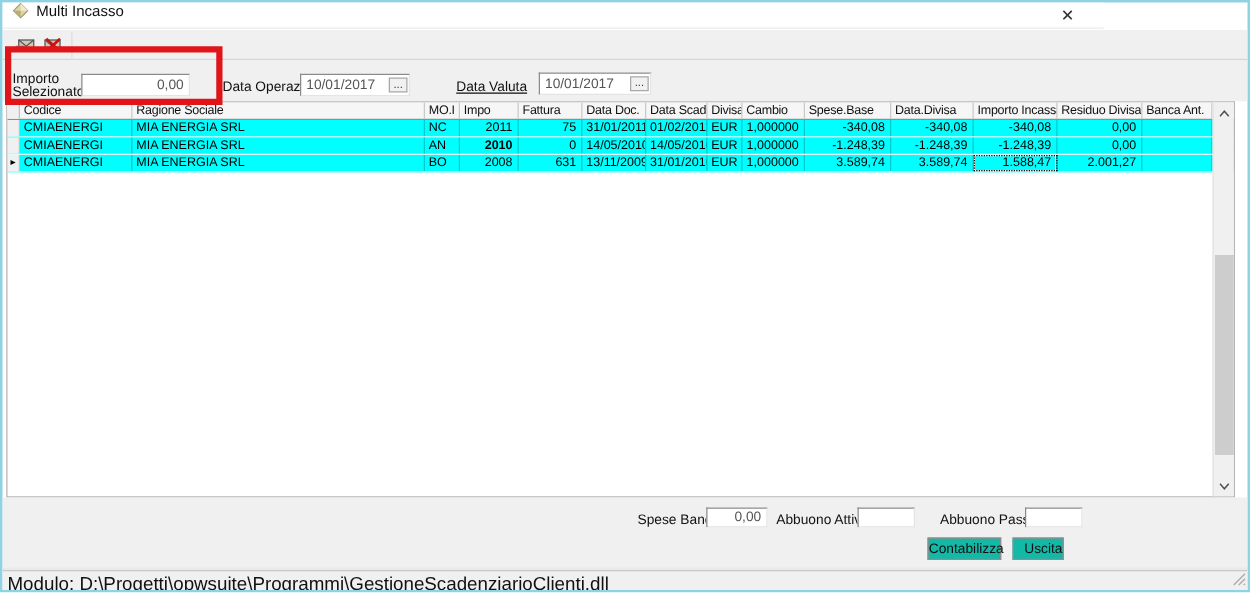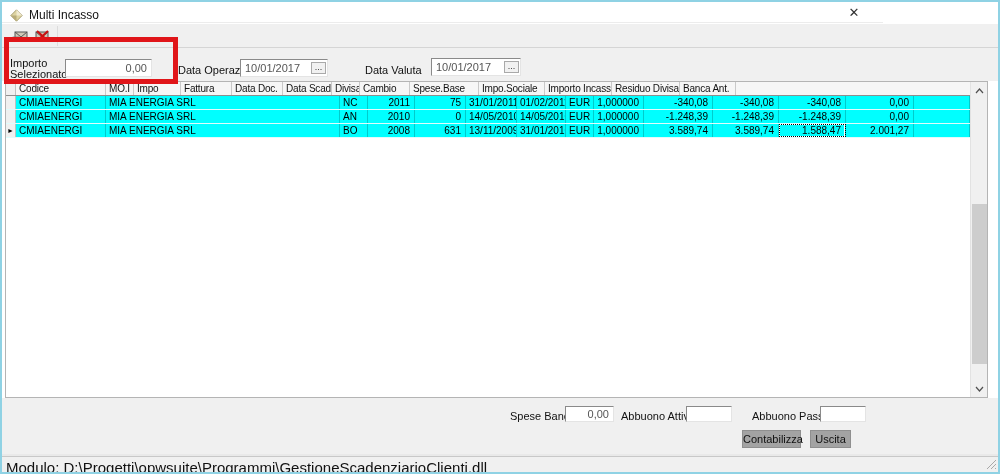--- a/index.html
+++ b/index.html
@@ -4,21 +4,21 @@
 <style>
   * { margin:0; padding:0; box-sizing:border-box; }
   html,body { width:1000px; height:474px; font-family:"Liberation Sans","DejaVu Sans",sans-serif; }
   #window {
     position:relative; width:1000px; height:474px;
     background:#ffffff; border:2px solid var(--frame,#8fd2e4);
     overflow:hidden; font-size:11px; color:#000;
   }
   
   .titlebar { position:absolute; left:0; top:0; width:881px; height:21px; background:#fff;
-    display:flex; align-items:flex-end; border-bottom:1px solid #ececec; }
+    display:flex; align-items:flex-start; border-bottom:1px solid #ececec; }
   .title-icon { margin:0 6px 0 8px; display:inline-flex; }
   .title-text { font-size:12px; color:#111; }
   .close-btn { position:absolute; right:14px; top:0; width:30px; height:21px;
     display:flex; align-items:center; justify-content:center; font-size:13px; color:#333; cursor:default; }
   
   .toolbar { position:absolute; left:0; top:22px; width:996px; height:24px;
     background:#f0f0f0; border-bottom:1px solid #d5d5d5; }
   .tool-btn { position:absolute; top:3px; width:20px; height:18px; display:flex;
     align-items:center; justify-content:center; }
   .toolbar .sep { position:absolute; left:55px; top:2px; width:1px; height:20px; background:#dcdcdc; }
@@ -50,22 +50,22 @@
   .cell.focused { outline:1px dotted #000; outline-offset:-1px; box-shadow:inset 0 0 0 1px #ffffff; }
   
   .vscroll { position:absolute; right:0; top:0; width:17px; height:315px; background:#f0f0f0;
     border-left:1px solid #e2e2e2; }
   .sb-btn { position:absolute; left:0; width:17px; height:17px; display:flex;
     align-items:center; justify-content:center; }
   .sb-btn.up { top:0; } .sb-btn.down { bottom:0; }
   .sb-thumb { position:absolute; left:1px; top:122px; width:15px; height:160px; background:#cdcdcd; }
   
   .footer { position:absolute; left:0; top:396px; width:996px; height:57px; background:#f0f0f0; }
-  .button { position:absolute; height:18px; background:#a3a3a3; border:1px solid #8f8f8f;
-    font-size:11px; font-family:"Liberation Sans",sans-serif; color:#111; text-align:center;
+  .button { position:absolute; height:18px; background:#14b8a6; border:1px solid #8f8f8f;
+    font-size:11px; font-family:"Liberation Sans",sans-serif; color:#111; text-align:right;
     padding-top:2px; }
   
   .statusbar { position:absolute; left:0; top:454px; width:996px; height:17px; background:#f0f0f0;
     border-top:1px solid #c8c8c8; box-shadow:0 -2px 0 #e9e9e9; }
   .status-text { position:absolute; left:4px; top:2px; font-size:15px; color:#111; }
   .resize-grip { position:absolute; right:1px; bottom:1px; }
 </style>
 </head>
 <body>
 
@@ -104,40 +104,41 @@
 
   <div class="form-panel">
     <span class="lbl" style="left:8px; top:10px; line-height:11px;">
       <span>Importo</span><br>
       <span>Selezionato</span>
     </span>
     <input class="field num" style="left: 63px; top: 11px; width: 87px;" readonly="" value="0,00">
     <span class="lbl" style="left:176px; top:16px;">Data Operazione</span>
     <input class="field" style="left: 238px; top: 11px; width: 88px;" readonly="" value="10/01/2017">
     <span class="picker-btn" style="left:309px; top:14px;">...</span>
-    <span class="lbl" style="left:363px; top:16px;">Data Valuta</span>
+    <span class="lbl" style="left:363px; top:16px;text-decoration:underline;">Data Valuta</span>
     <input class="field" style="left: 429px; top: 10px; width: 90px;" readonly="" value="10/01/2017">
     <span class="picker-btn" style="left:502px; top:13px;">...</span>
   </div>
 
   <div class="annotation"></div>
 
   <div class="grid">
     <div class="grid-header">
         <div class="hcell selcell"></div>
         <div class="hcell" style="width: 90px;">Codice</div>
+        <div class="hcell" style="width: 234px;">Ragione Sociale</div>
         <div class="hcell" style="width: 28px;">MO.I</div>
         <div class="hcell" style="width: 47px;">Impo</div>
         <div class="hcell" style="width: 51px;">Fattura</div>
         <div class="hcell" style="width: 51px;">Data Doc.</div>
         <div class="hcell" style="width: 49px;">Data Scad.</div>
         <div class="hcell" style="width: 28px;">Divisa</div>
         <div class="hcell" style="width: 50px;">Cambio</div>
         <div class="hcell" style="width: 69px;">Spese.Base</div>
-        <div class="hcell" style="width: 66px;">Impo.Sociale</div>
+        <div class="hcell" style="width: 66px;">Data.Divisa</div>
         <div class="hcell" style="width: 67px;">Importo Incassato</div>
         <div class="hcell" style="width: 68px;">Residuo Divisa</div>
         <div class="hcell" style="width: 56px;">Banca Ant.</div>
       </div>
     <div>
         <div class="grid-row">
           <div class="cell rowsel"></div>
           <div class="cell" style="width: 90px;">CMIAENERGI</div>
           <div class="cell" style="width: 234px;">MIA ENERGIA SRL</div>
           <div class="cell" style="width: 28px;">NC</div>
@@ -151,21 +152,21 @@
           <div class="cell right" style="width: 66px;">-340,08</div>
           <div class="cell right" style="width: 67px;">-340,08</div>
           <div class="cell right" style="width: 68px;">0,00</div>
           <div class="cell" style="width: 56px;"></div>
         </div>
         <div class="grid-row">
           <div class="cell rowsel"></div>
           <div class="cell" style="width: 90px;">CMIAENERGI</div>
           <div class="cell" style="width: 234px;">MIA ENERGIA SRL</div>
           <div class="cell" style="width: 28px;">AN</div>
-          <div class="cell right" style="width: 47px;">2010</div>
+          <div class="cell right" style="width: 47px; font-weight: bold;">2010</div>
           <div class="cell right" style="width: 51px;">0</div>
           <div class="cell" style="width: 51px;">14/05/2010</div>
           <div class="cell" style="width: 49px;">14/05/2010</div>
           <div class="cell" style="width: 28px;">EUR</div>
           <div class="cell right" style="width: 50px;">1,000000</div>
           <div class="cell right" style="width: 69px;">-1.248,39</div>
           <div class="cell right" style="width: 66px;">-1.248,39</div>
           <div class="cell right" style="width: 67px;">-1.248,39</div>
           <div class="cell right" style="width: 68px;">0,00</div>
           <div class="cell" style="width: 56px;"></div>

